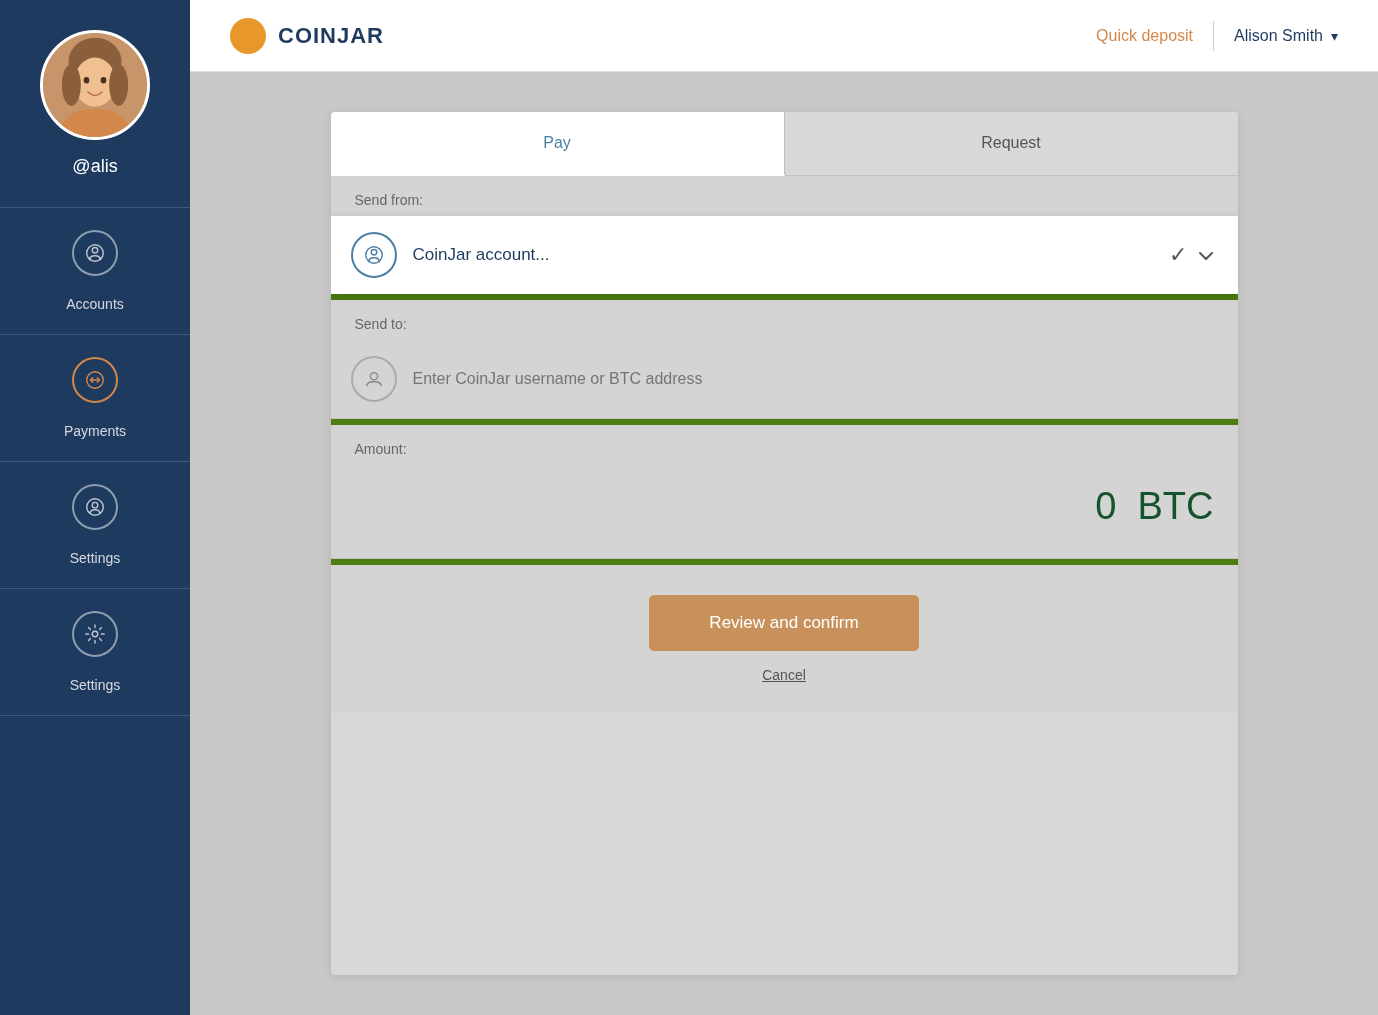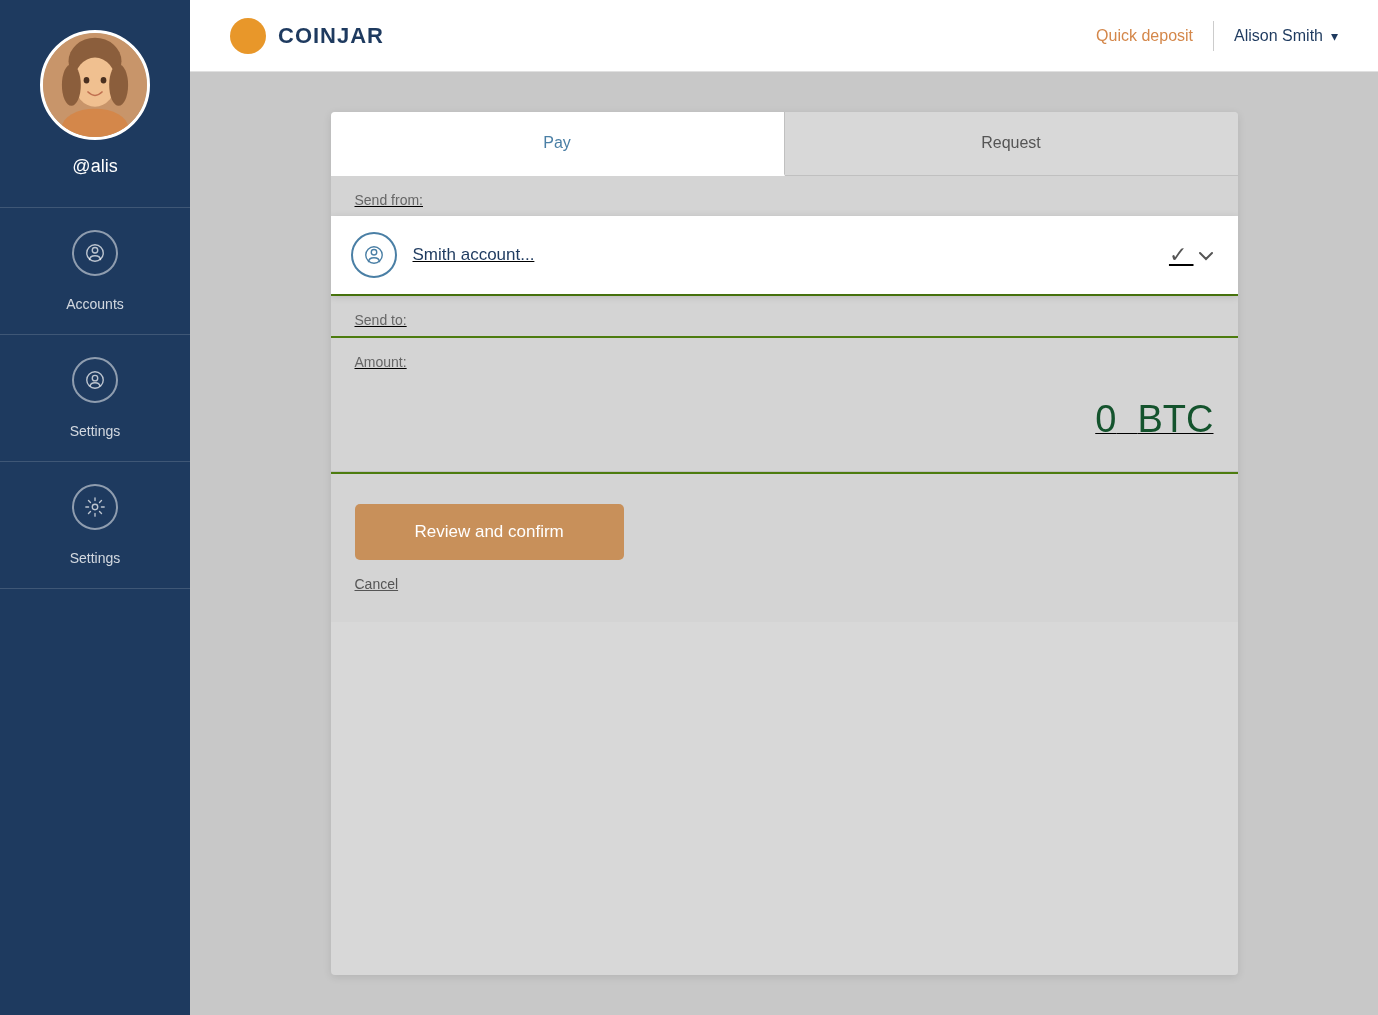--- a/index.html
+++ b/index.html
@@ -207,22 +207,21 @@
 
     .tab.active {
       background: #fff;
       color: #4a7fa5;
       border-bottom: 2px solid #fff;
       margin-bottom: -1px;
     }
 
     
     .form-section {
-      border-bottom: 2px solid #4d7c0f;
-      text-decoration: underline;
+      border-bottom: 6px solid #4d7c0f;
     }
 
     .section-label {
       padding: 16px 24px 8px;
       font-size: 14px;
       color: #666;
       background: #d4d4d4;
     }
 
     
@@ -318,21 +317,21 @@
       color: #14532d;
       font-weight: 300;
     }
 
     
     .button-area {
       background: #d4d4d4;
       padding: 30px 24px;
       display: flex;
       flex-direction: column;
-      align-items: flex-start;
+      align-items: center;
       gap: 16px;
     }
 
     .review-btn {
       background: #c8905a;
       color: #fff;
       border: none;
       padding: 18px 60px;
       font-size: 17px;
       border-radius: 5px;
@@ -379,20 +378,30 @@
     <div class="sidebar-icon">
       <svg viewBox="0 0 24 24">
         <circle cx="12" cy="12" r="9"></circle>
         <circle cx="12" cy="9" r="3"></circle>
         <path d="M6 20 Q6 15 12 15 Q18 15 18 20"></path>
       </svg>
     </div>
     <span class="sidebar-label">Accounts</span>
   </div>
 
+  <div class="sidebar-item">
+    <div class="sidebar-icon payments">
+      <svg viewBox="0 0 24 24" style="stroke:#d4874a;">
+        <circle cx="12" cy="12" r="9"></circle>
+        <path d="M16 12 L8 12 M10 9 L7 12 L10 15" stroke="#d4874a"></path>
+        <path d="M14 9 L17 12 L14 15" stroke="#d4874a"></path>
+      </svg>
+    </div>
+    <span class="sidebar-label">Payments</span>
+  </div>
 
   <div class="sidebar-item">
     <div class="sidebar-icon">
       <svg viewBox="0 0 24 24">
         <circle cx="12" cy="12" r="9"></circle>
         <circle cx="12" cy="10" r="3"></circle>
         <path d="M6.5 19 Q7 15 12 15 Q17 15 17.5 19"></path>
       </svg>
     </div>
     <span class="sidebar-label">Settings</span>
@@ -440,31 +449,40 @@
       <div class="form-section">
         <div class="section-label">Send from:</div>
         <div class="select-account-row">
           <div class="account-icon">
             <svg viewBox="0 0 24 24">
               <circle cx="12" cy="12" r="9"></circle>
               <circle cx="12" cy="9" r="3"></circle>
               <path d="M6 20 Q6 15 12 15 Q18 15 18 20"></path>
             </svg>
           </div>
-          <span class="select-account-text">Smith account...</span>
+          <span class="select-account-text">CoinJar account...</span>
           <span class="chevron-right">✓
             <svg width="24" height="24" viewBox="0 0 24 24" fill="none" style="vertical-align:middle">
               <path d="M6 9 L12 15 L18 9" stroke="#555" stroke-width="2" stroke-linecap="round"></path>
             </svg>
           </span>
         </div>
       </div>
 
       <div class="form-section">
         <div class="section-label">Send to:</div>
+        <div class="send-to-row">
+          <div class="recipient-icon">
+            <svg viewBox="0 0 24 24">
+              <circle cx="12" cy="9" r="4"></circle>
+              <path d="M4 20 Q4 15 12 15 Q20 15 20 20"></path>
+            </svg>
+          </div>
+          <input class="send-to-input" type="text" placeholder="Enter CoinJar username or BTC address" style="">
+        </div>
       </div>
 
       <div class="form-section">
         <div class="section-label">Amount:</div>
         <div class="amount-display">
           <span class="amount-value">
             <span>0</span>
             &nbsp;<span>BTC</span>
           </span>
         </div>

